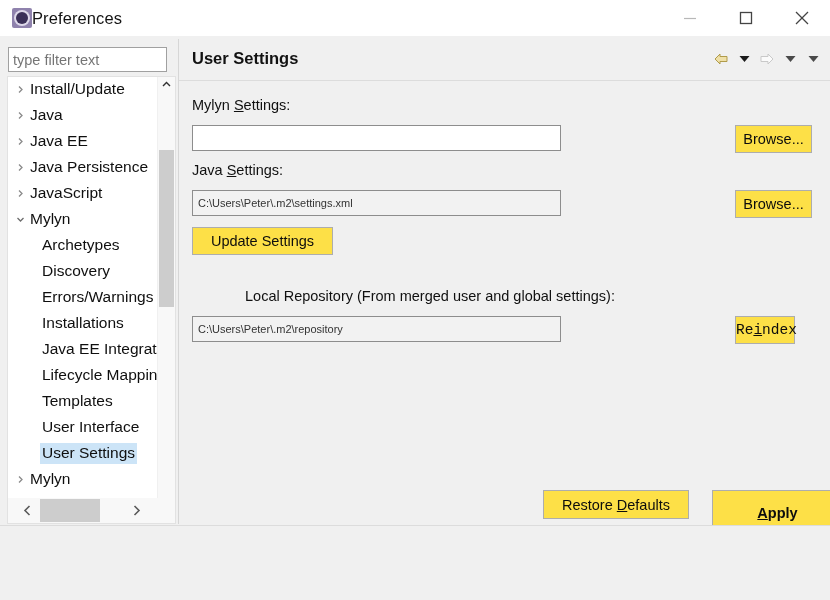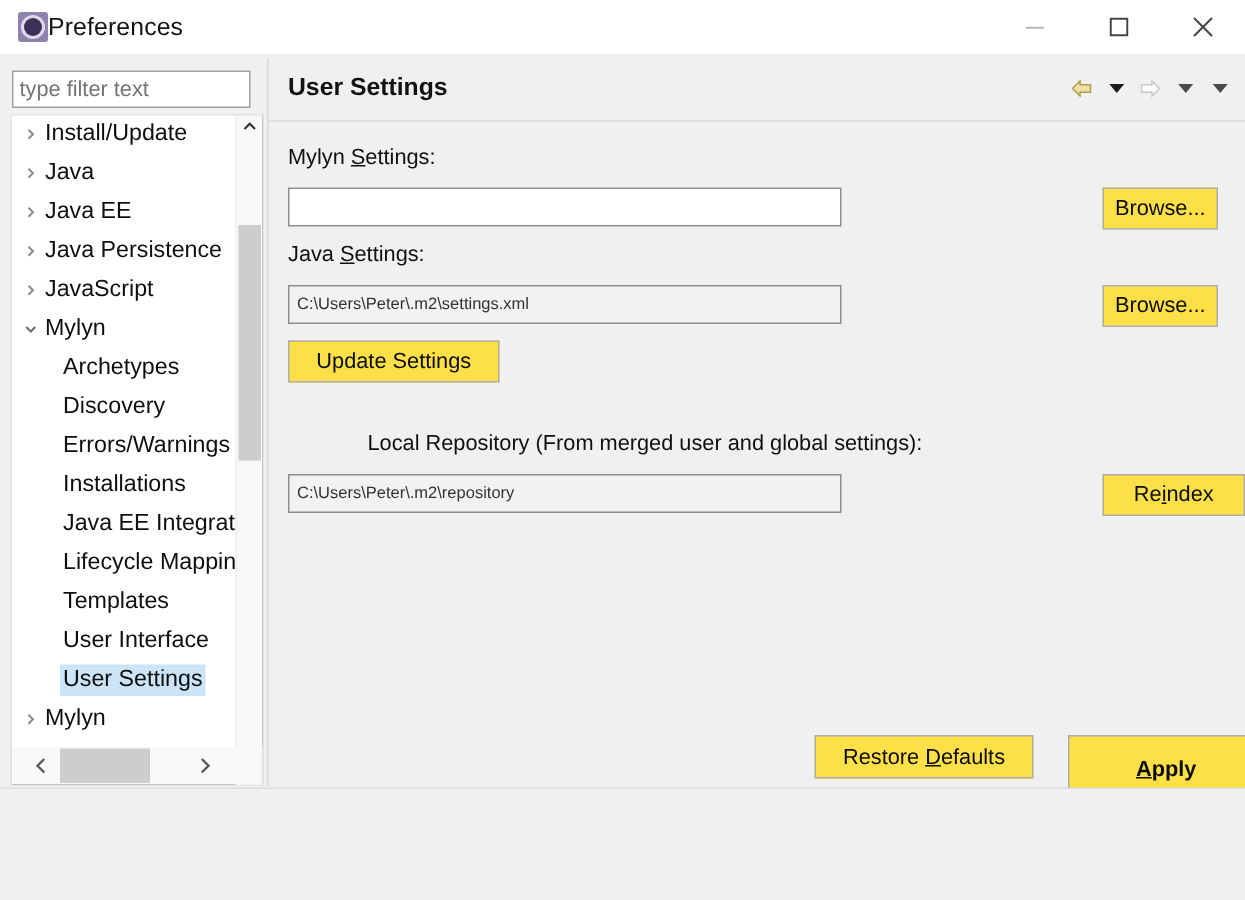--- a/index.html
+++ b/index.html
@@ -511,21 +511,21 @@
 
     <div class="field-label" style="left:13px; top:123px;">
       <span>Java </span><u>S</u><span>ettings:</span>
     </div>
     <input class="text-field readonly" type="text" style="left: 13px; top: 151px; width: 369px; height: 26px;" value="C:\Users\Peter\.m2\settings.xml">
     <button class="btn" style="left:556px; top:151px; width:77px; height:28px;">Browse...</button>
     <button class="btn" style="left:13px; top:188px; width:141px; height:28px;">Update Settings</button>
 
     <div class="field-label" style="left:22px; top:249px;margin-left:44px;">Local Repository (From merged user and global settings):</div>
     <input class="text-field readonly" type="text" style="left: 13px; top: 277px; width: 369px; height: 26px;" value="C:\Users\Peter\.m2\repository">
-    <button class="btn" style="left:556px; top:277px; width:95px; height:28px;"><span>Re</span><u>i</u><span>ndex</span></button>
+    <button class="btn" style="left:556px; top:277px; width:60px; height:28px;font-family:Liberation Mono, monospace;"><span>Re</span><u>i</u><span>ndex</span></button>
 
     <button class="btn" style="left:364px; top:451px; width:146px; height:29px;"><span>Restore </span><u>D</u><span>efaults</span></button>
     <button class="btn" style="left:533px; top:451px; width:131px; height:46px;font-weight:bold;"><span></span><u>A</u><span>pply</span></button>
 
   </div>
 
   <div class="footer-sep"></div>
   <div class="footer">
     
     

